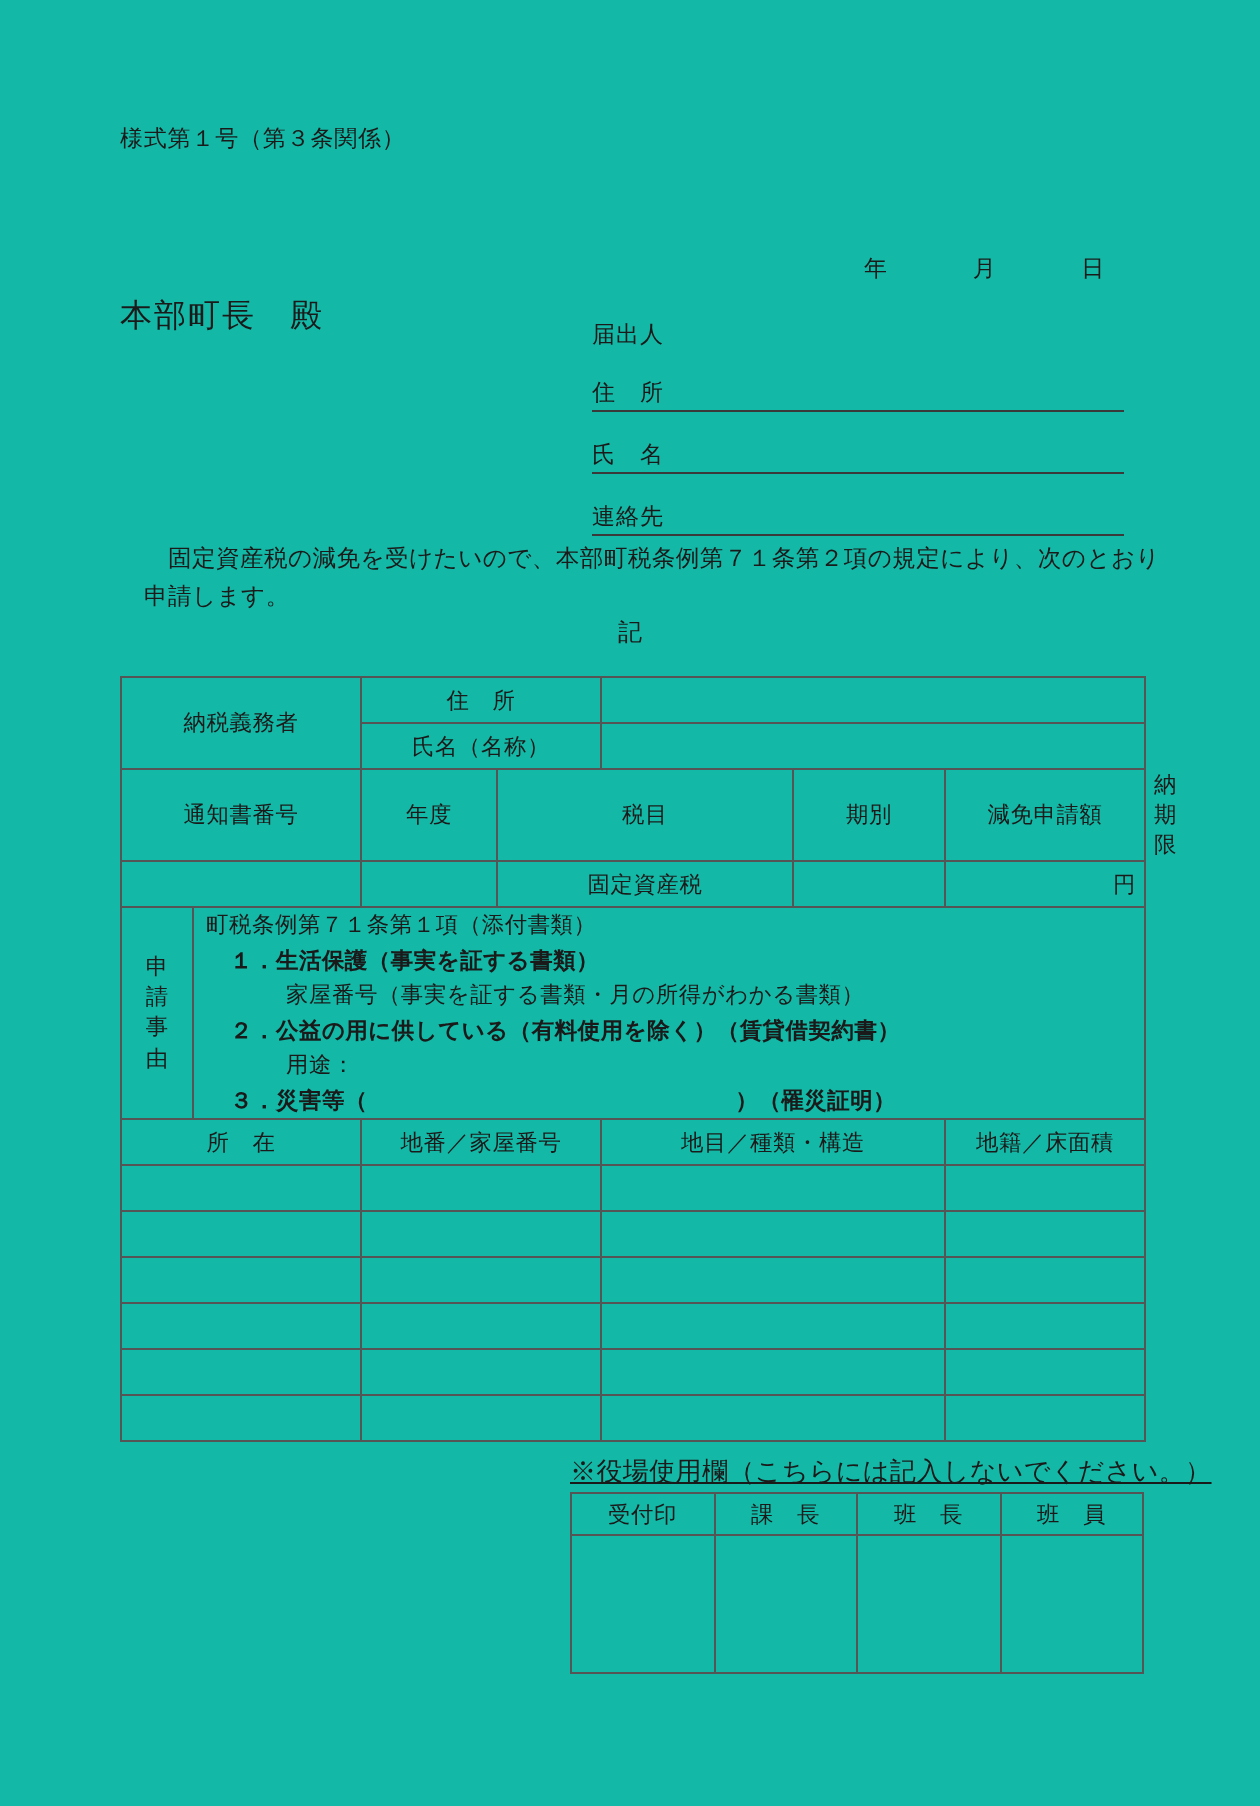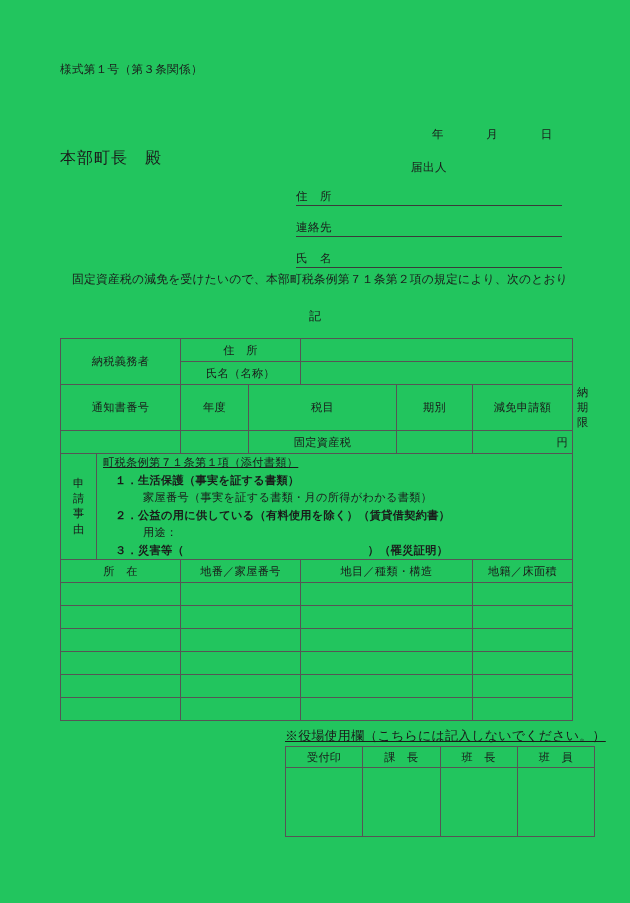--- a/index.html
+++ b/index.html
@@ -12,21 +12,21 @@
     height: 903px;
     position: relative;
     font-family: "DejaVu Serif", "Liberation Serif", serif;
     color: #1a1a1a;
     overflow: hidden;
   }
 
   .page {
     position: absolute;
     inset: 0;
-    background: #22c55e;
+    background: #14b8a6;
   }
 
   
   .abs { position: absolute; }
   .nowrap { white-space: nowrap; }
 
   .form-no {
     left: 60px;
     top: 62px;
     font-size: 11.5px;
@@ -63,41 +63,40 @@
   .applicant {
     position: absolute;
     left: 296px;
     top: 160px;
     width: 266px;
   }
   .applicant-title {
     font-size: 11.5px;
     letter-spacing: 0.5px;
     margin-bottom: 11px;
-    text-align: center;
   }
   .field-row {
     display: flex;
     align-items: flex-end;
     border-bottom: 1px solid #3a3a3a;
     height: 17px;
     margin-top: 13px;
   }
   .field-row:first-of-type { margin-top: 0; }
   .field-label {
     font-size: 11.5px;
     letter-spacing: 0.5px;
     padding-bottom: 1px;
     white-space: nowrap;
   }
 
   
   .body-text {
     position: absolute;
-    left: 60px;
+    left: 72px;
     top: 270px;
     width: 512px;
     font-size: 11.8px;
     line-height: 19px;
     letter-spacing: 0.2px;
   }
   .body-text .indent { padding-left: 12px; }
 
   .ki-mark {
     position: absolute;
@@ -138,40 +137,40 @@
     font-size: 11.2px;
   }
   .vert-label span { display: block; margin: 3.5px 0; }
 
   .reason-cell {
     text-align: left;
     padding: 4px 6px 5px 6px;
     line-height: 17.5px;
     font-size: 11.2px;
   }
-  .reason-head { margin-left: 2px; text-decoration: underline; }
+  .reason-head { margin-left: 2px; }
   .reason-item { margin-left: 28px; text-indent: -14px; font-weight: bold; }
   .reason-sub { margin-left: 42px; }
 
   .blank-row td { height: 22px; }
 
   
   .office-note {
     position: absolute;
     left: 285px;
     top: 727px;
     font-size: 13px;
     letter-spacing: 0.2px;
     text-decoration: underline;
   }
 
   #office-table {
     left: 285px;
     top: 746px;
-    width: 310px;
+    width: 287px;
     padding-left: 32px;
   }
   #office-table td { height: 20px; }
   #office-table td.box { height: 68px; }
 </style>
 </head>
 <body>
 
 <div class="page">
 
@@ -190,32 +189,33 @@
 
   <div class="applicant">
     <div class="applicant-title">届出人</div>
 
     <div class="field-row">
       <span class="field-label">住　所</span>
       <span class="field-value"></span>
     </div>
 
     <div class="field-row">
+      <span class="field-label">氏　名</span>
+      <span class="field-value"></span>
+    </div>
+
+    <div class="field-row">
       <span class="field-label">連絡先</span>
       <span class="field-value"></span>
     </div>
-
-    <div class="field-row">
-      <span class="field-label">氏　名</span>
-      <span class="field-value"></span>
-    </div>
   </div>
 
   <div class="body-text">
     <div class="indent">固定資産税の減免を受けたいので、本部町税条例第７１条第２項の規定により、次のとおり</div>
+    <div>申請します。</div>
   </div>
 
   <div class="abs ki-mark">記</div>
 
   <table class="grid" id="main-table">
     <colgroup>
       <col style="width:36px">
       <col style="width:84px">
       <col style="width:68px">
       <col style="width:52px">

